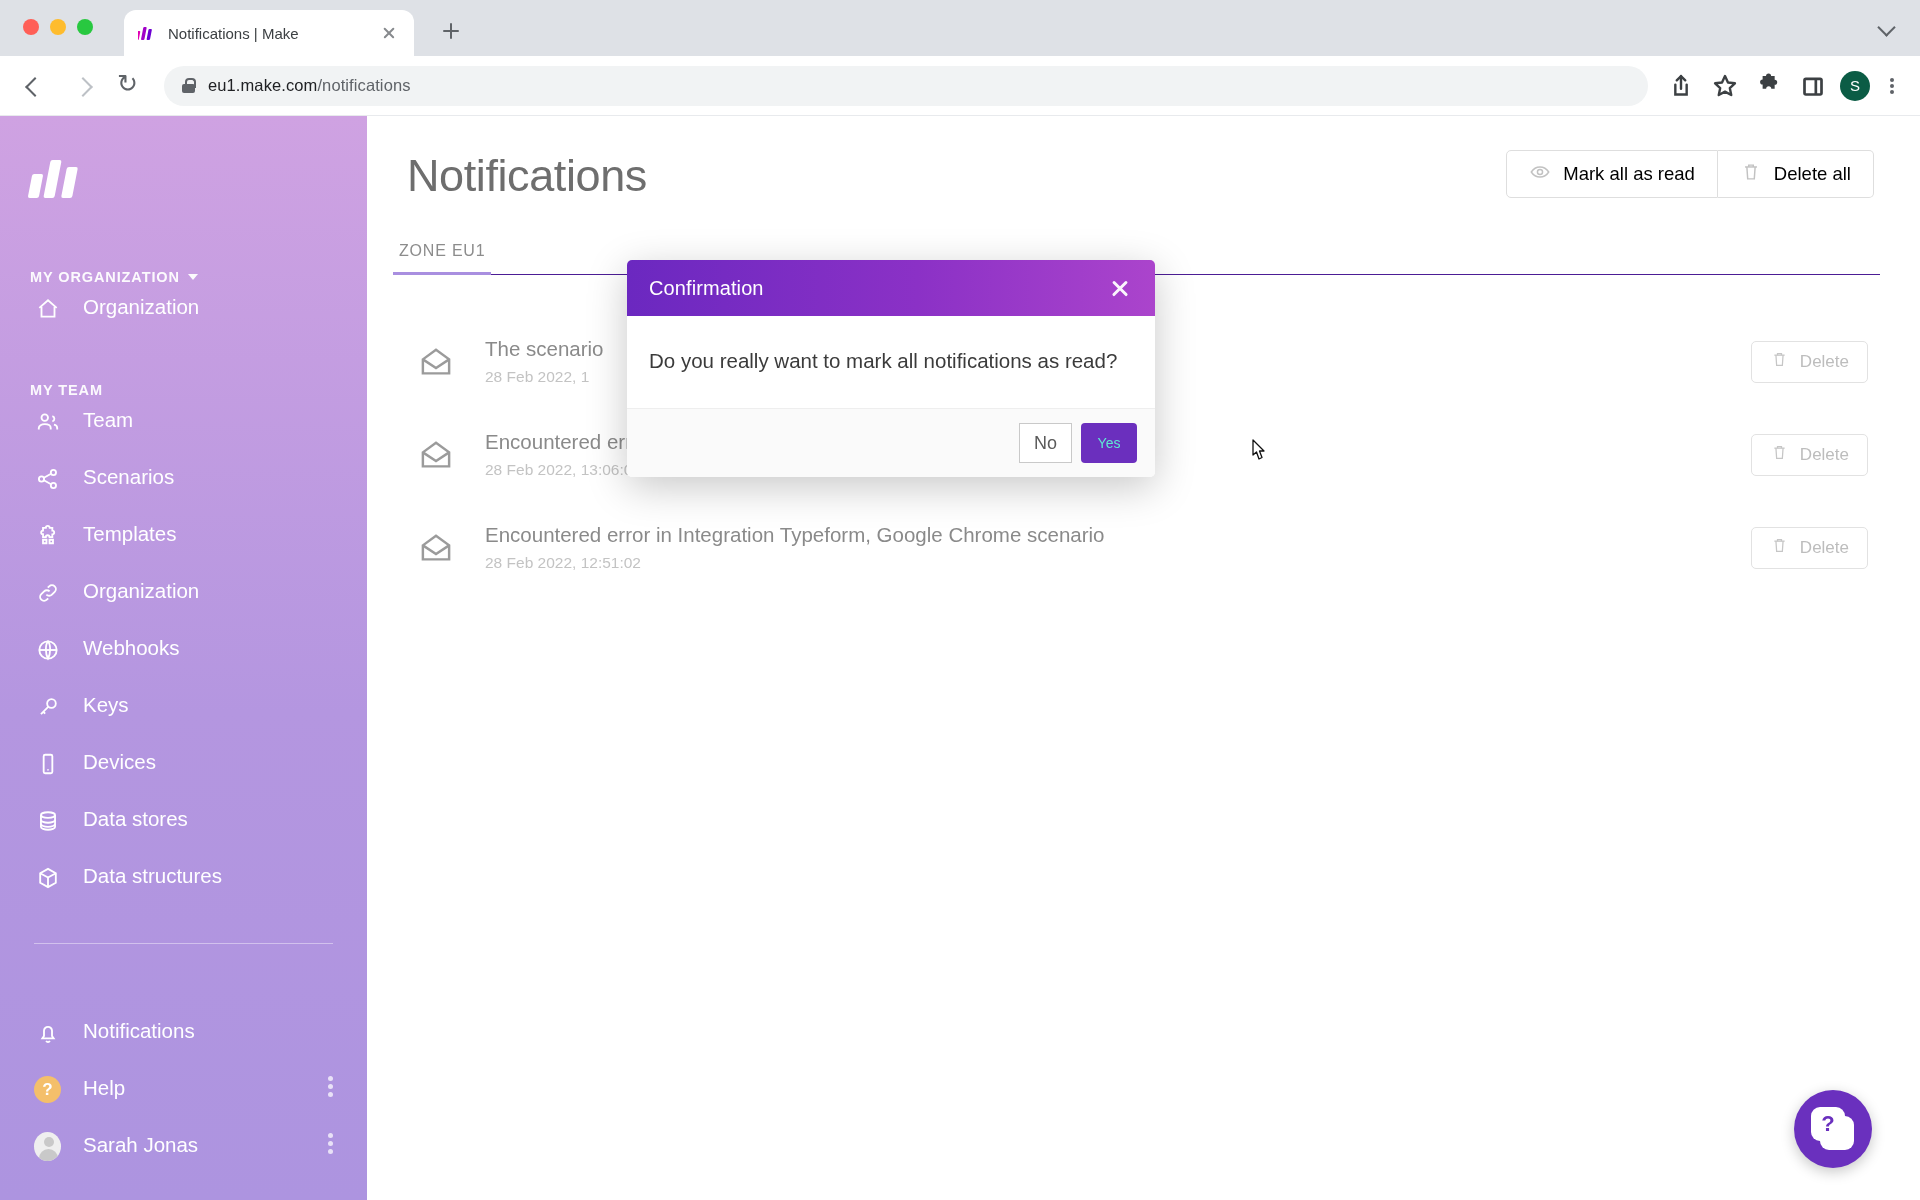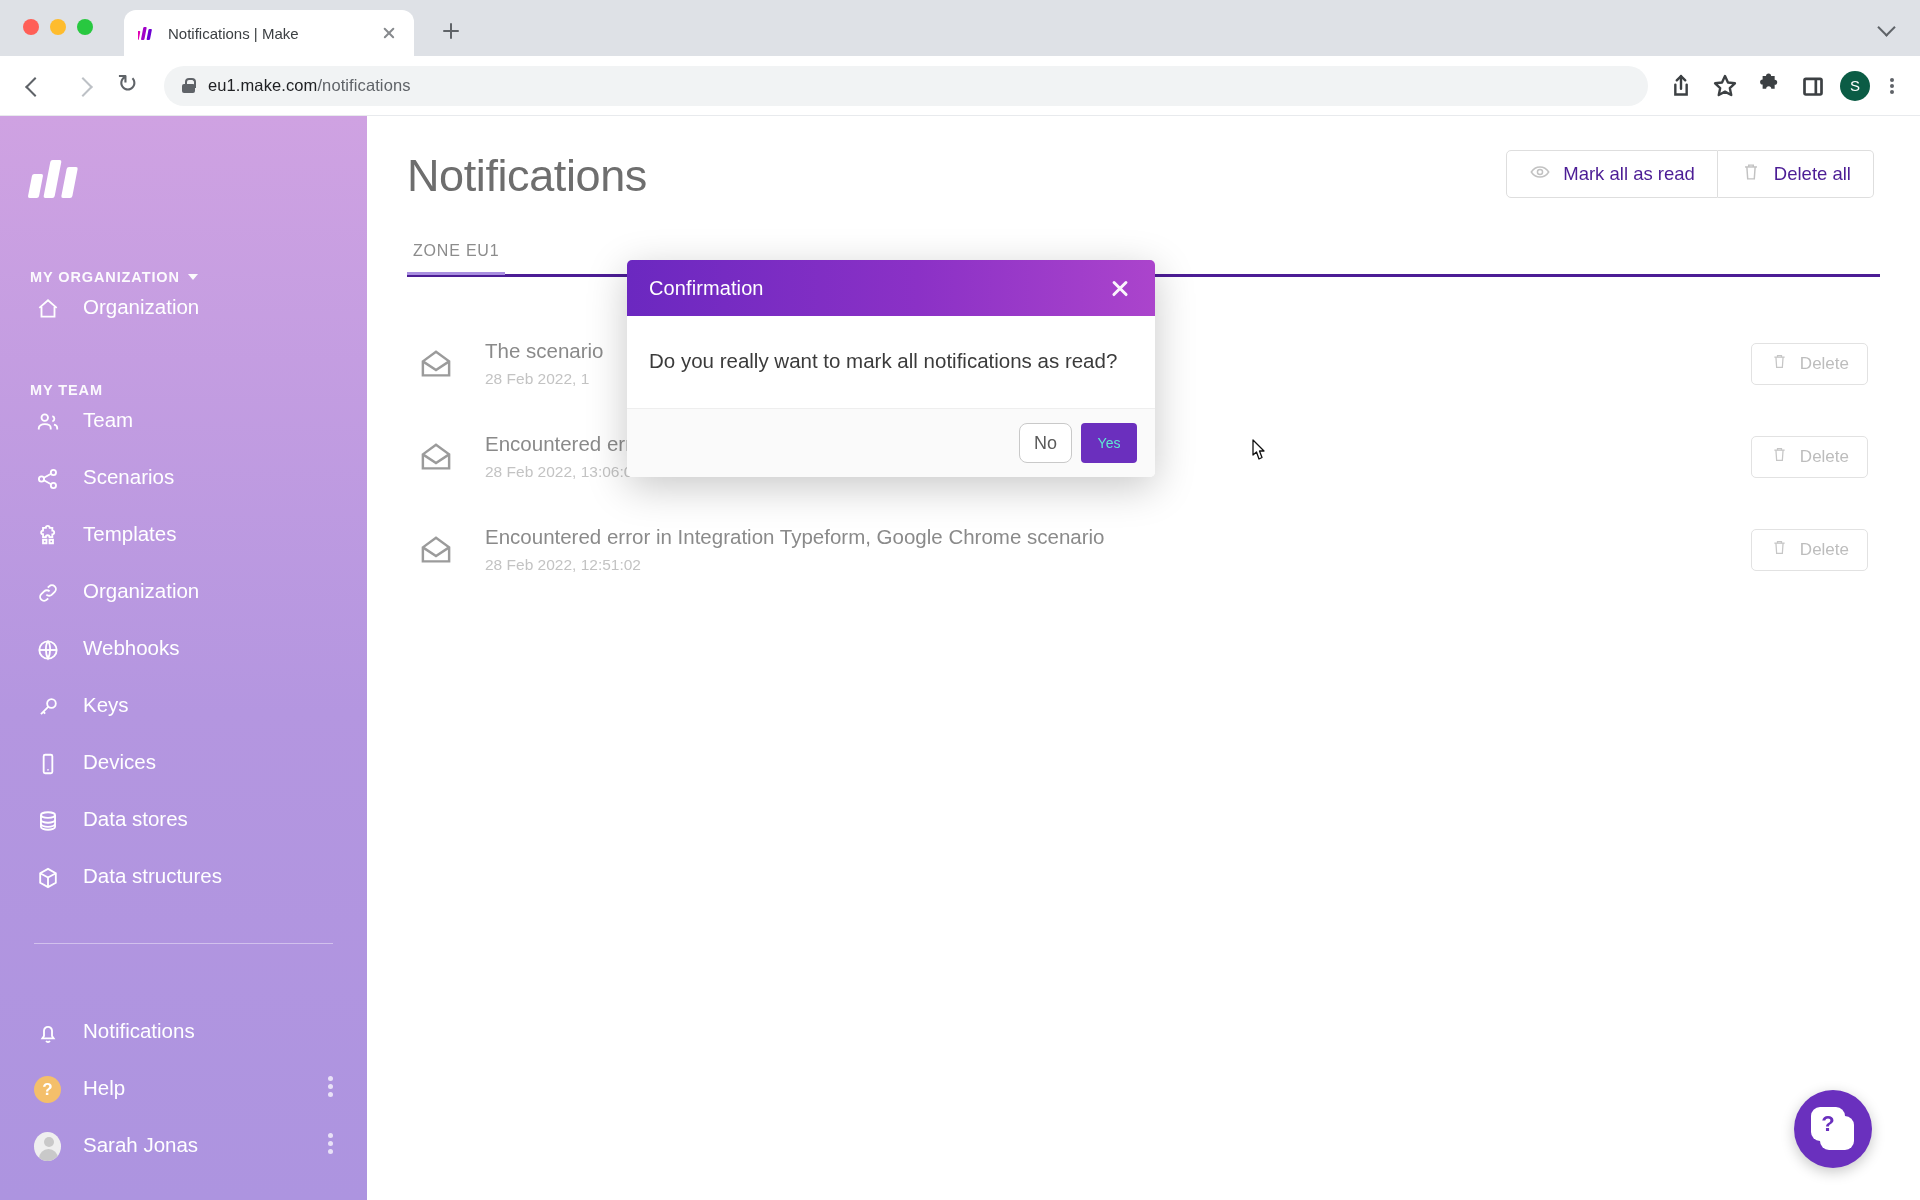--- a/index.html
+++ b/index.html
@@ -157,28 +157,28 @@
     border-radius:10px 10px 0 0; background:#c9c9c9;
   }
 
   
   .main { flex:1; position:relative; background:#fff; }
   .page-head { padding:34px 46px 0 40px; display:flex; align-items:flex-start; }
   .page-title { font-size:45px; color:#6e6e6e; font-weight:400; letter-spacing:-.4px; }
   .head-actions { margin-left:auto; display:flex; }
   .hbtn {
     height:48px; display:flex; align-items:center; gap:12px; padding:0 22px;
-    border:1px solid #dedede; background:#fff; color:#4c1d95; font-size:18.5px;
+    border:1px solid #dedede; background:#fff; color:#000000; font-size:18.5px;
   }
   .hbtn:first-child { border-radius:5px 0 0 5px; }
   .hbtn:last-child { border-radius:0 5px 5px 0; border-left:none; }
   .hbtn svg { width:22px; height:22px; stroke:#c2c2c2; fill:none; stroke-width:1.6; }
 
   .tabs-row {
-    margin:40px 40px 0 40px; border-bottom:3px solid #4c1d95; display:flex;
+    margin:40px 40px 0 26px; border-bottom:1px solid #4c1d95; display:flex;
   }
   .ztab {
     font-size:16px; color:#8c8c8c; letter-spacing:.8px; padding:0 6px 12px 6px;
     border-bottom:3px solid #a98fe0; margin-bottom:-1px;
   }
 
   .notif-list { margin:40px 40px 0 40px; }
   .notif-row {
     display:flex; align-items:center; gap:28px; padding:22px 12px 22px 8px;
     min-height:88px;
@@ -234,21 +234,21 @@
   .modal-body {
     padding:33px 22px 35px 22px; font-size:20.5px; color:#3b3b3b;
     border-bottom:1px solid #eeeeee;
   }
   .modal-foot {
     padding:14px 18px; display:flex; justify-content:flex-end; gap:9px;
     background:#fafafa;
   }
   .btn-no {
     min-width:48px; height:40px; padding:7px 14px; border:1px solid #c9c9c9;
-    border-radius:8px; background:#fff; color:#5a5a5a; font-size:18px;
+    border-radius:0; background:#fff; color:#5a5a5a; font-size:18px;
   }
   .btn-yes {
     min-width:56px; height:40px; padding:0 14px; border:none;
     border-radius:4px; background:#6b2fbe; color:#5eead4; font-size:14px;
   }
   .cursor {
     position:absolute; left:1246px; top:322px; width:26px; height:30px; pointer-events:none;
   }
 </style>
 </head>

